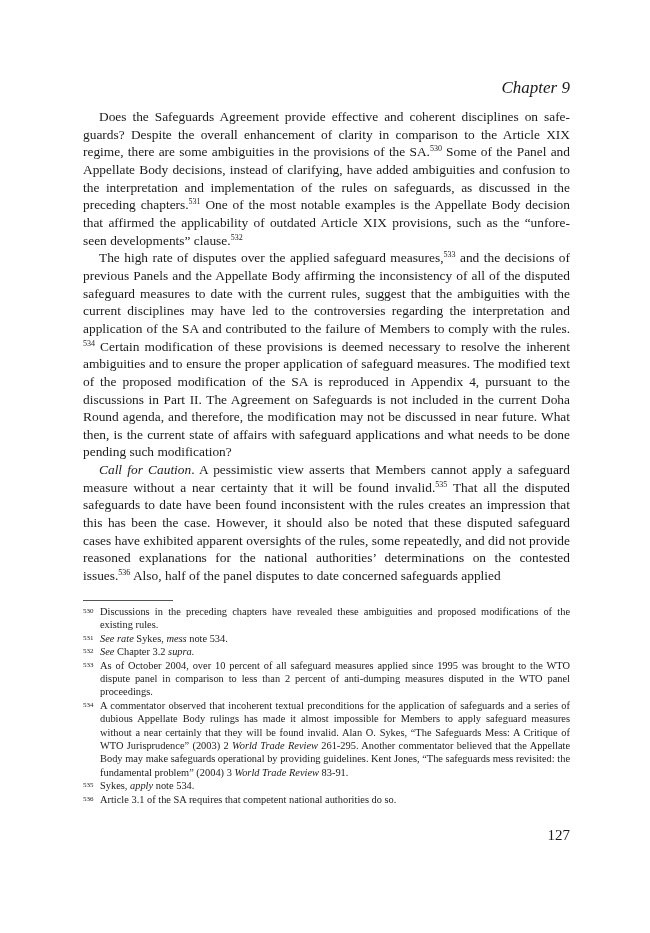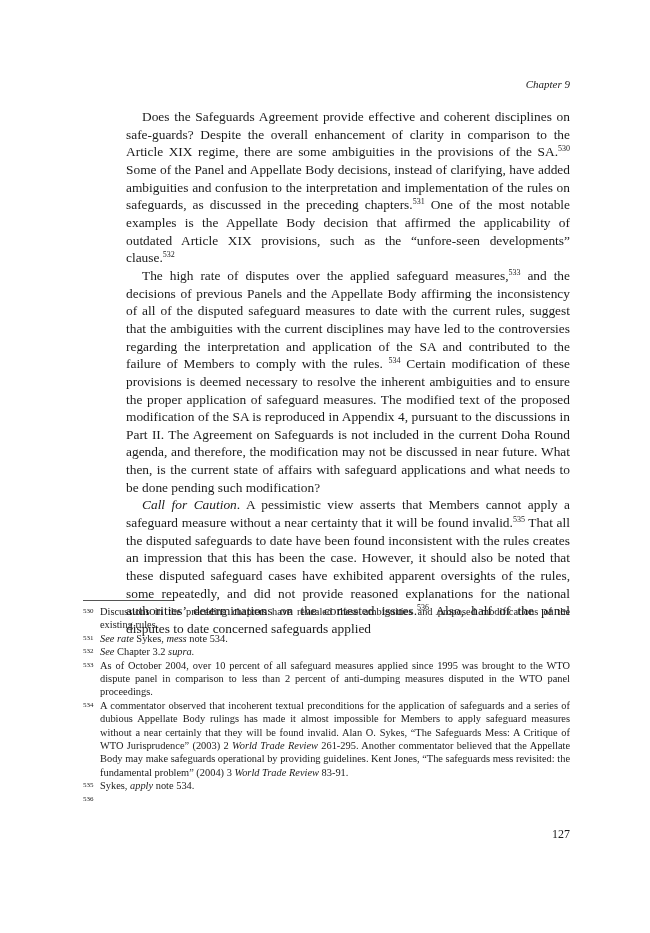--- a/index.html
+++ b/index.html
@@ -1,28 +1,28 @@
 <!DOCTYPE html>
 <html><head>
   <meta charset="utf-8">
   <style>
     html, body { margin: 0; padding: 0; background: #ffffff; }
     body { width: 650px; height: 933px; position: relative; overflow: hidden;
       font-family: "Liberation Serif", "DejaVu Serif", serif; color: #1a1a1a; }
     .page { position: absolute; left: 0; top: 0; width: 650px; height: 933px; }
-    .running-head { position: absolute; right: 80px; top: 78px; font-style: italic; font-size: 11px; }
+    .running-head { position: absolute; right: 80px; top: 78px; font-style: italic; font-size: 17px; }
     .body-text { position: absolute; left: 83px; top: 108px; width: 487px; font-size: 13.4px; line-height: 17.65px; text-align: justify; }
     .body-text p { margin: 0; }
-    .body-text p.indent { text-indent: 16px; margin-left: 43px; }
+    .body-text p.indent { text-indent: 16px; }
     sup { font-size: 8px; line-height: 0; vertical-align: 5px; }
     .fn-rule { position: absolute; left: 83px; top: 600px; width: 90px; border-top: 1px solid #555; }
     .footnotes { position: absolute; left: 83px; top: 605px; width: 487px; font-size: 10.4px; line-height: 13.4px; text-align: justify; }
     .fn { position: relative; padding-left: 17px; margin: 0; }
     .fn .num { position: absolute; left: 0; top: 0; font-size: 7px; vertical-align: top; }
-    .page-number { position: absolute; right: 80px; top: 827px; font-size: 12px; }
+    .page-number { position: absolute; right: 80px; top: 827px; font-size: 15px; }
     i { }
   </style>
 </head>
 <body>
 
 <div class="page">
   <div class="running-head">Chapter 9</div>
 
   <div class="body-text" id="body-text">
       <p class="indent"><span>Does the Safeguards Agreement provide effective and coherent disciplines on safe-guards? Despite the overall enhancement of clarity in comparison to the Article XIX regime, there are some ambiguities in the provisions of the SA.</span><sup>530</sup><span> Some of the Panel and Appellate Body decisions, instead of clarifying, have added ambiguities and confusion to the interpretation and implementation of the rules on safeguards, as discussed in the preceding chapters.</span><sup>531</sup><span> One of the most notable examples is the Appellate Body decision that affirmed the applicability of outdated Article XIX provisions, such as the “unfore-seen developments” clause.</span><sup>532</sup></p>
@@ -31,17 +31,17 @@
     </div>
 
   <div class="fn-rule"></div>
   <div class="footnotes" id="footnotes">
       <div class="fn"><span class="num">530</span><span>Discussions in the preceding chapters have revealed these ambiguities and proposed modifications of the existing rules.</span></div>
       <div class="fn"><span class="num">531</span><i>See rate</i><span> Sykes, </span><i>mess</i><span> note 534.</span></div>
       <div class="fn"><span class="num">532</span><i>See</i><span> Chapter 3.2 </span><i>supra.</i></div>
       <div class="fn"><span class="num">533</span><span>As of October 2004, over 10 percent of all safeguard measures applied since 1995 was brought to the WTO dispute panel in comparison to less than 2 percent of anti-dumping measures disputed in the WTO panel proceedings.</span></div>
       <div class="fn"><span class="num">534</span><span>A commentator observed that incoherent textual preconditions for the application of safeguards and a series of dubious Appellate Body rulings has made it almost impossible for Members to apply safeguard measures without a near certainly that they will be found invalid. Alan O. Sykes, “The Safeguards Mess: A Critique of WTO Jurisprudence” (2003) 2 </span><i>World Trade Review</i><span> 261-295. Another commentator believed that the Appellate Body may make safeguards operational by providing guidelines. Kent Jones, “The safeguards mess revisited: the fundamental problem” (2004) 3 </span><i>World Trade Review</i><span> 83-91.</span></div>
       <div class="fn"><span class="num">535</span><span>Sykes, </span><i>apply</i><span> note 534.</span></div>
-      <div class="fn"><span class="num">536</span></div>
+      <div class="fn"><span class="num">536</span><span>Article 3.1 of the SA requires that competent national authorities do so.</span></div>
     </div>
 
   <div class="page-number">127</div>
 </div>
 
 </body></html>

